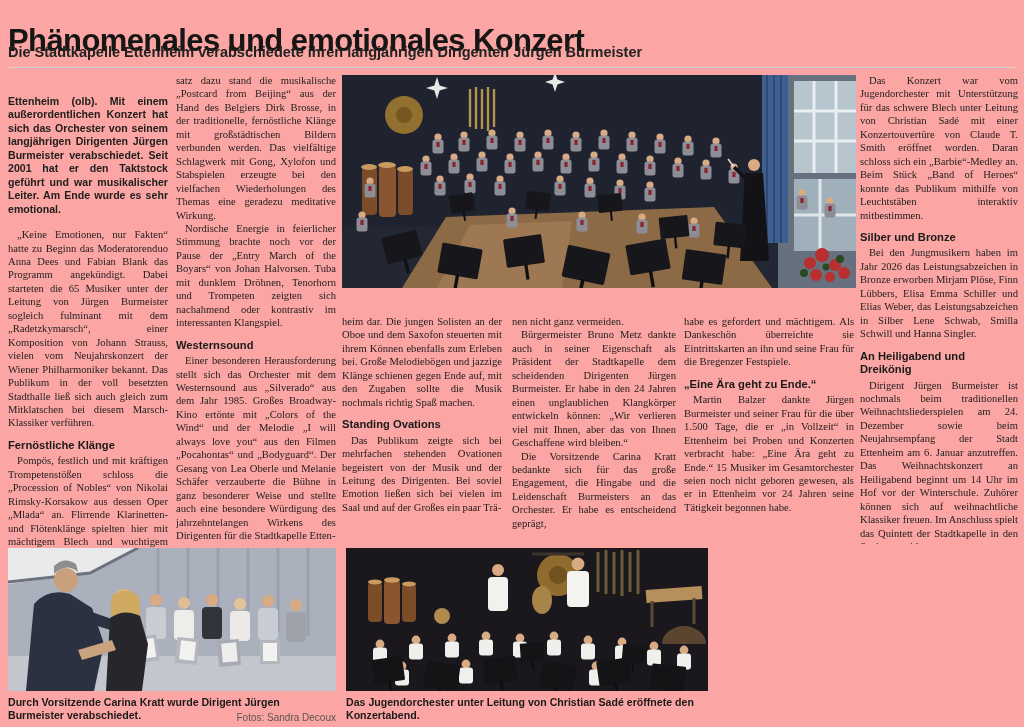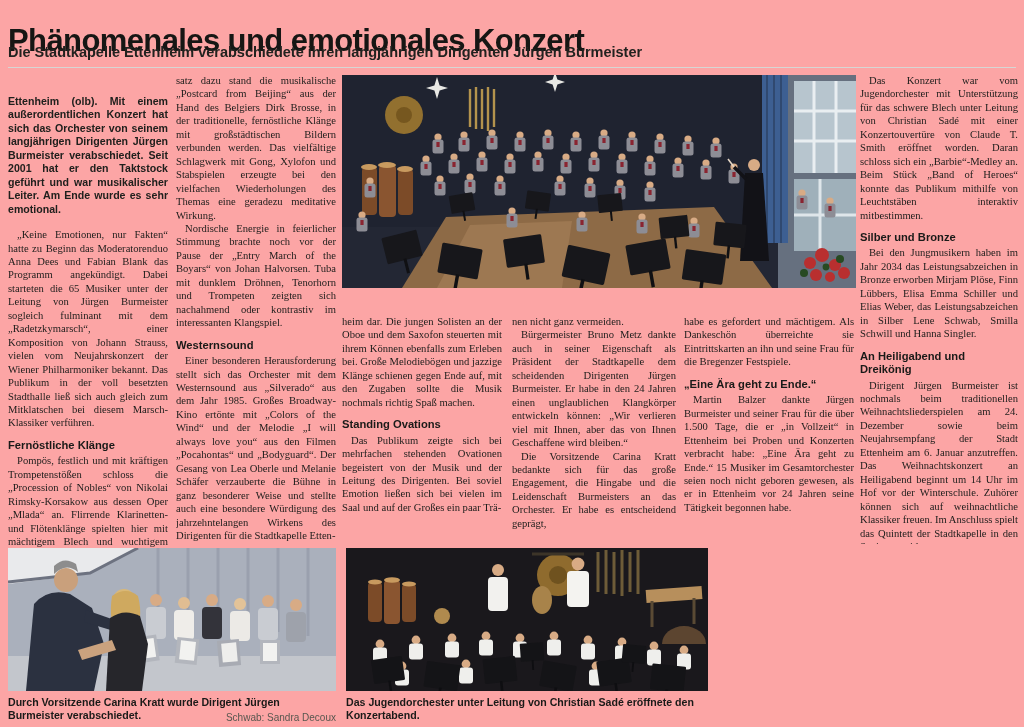--- a/index.html
+++ b/index.html
@@ -182,21 +182,21 @@
 
   <div class="col" style="left:684px;top:315px;width:170px;height:226px;">
     <p>habe es gefordert und mächtigem. Als Dankeschön überreichte sie Eintrittskarten an ihn und seine Frau für die Bregenzer Festspiele.</p>
     <div class="colhead">„Eine Ära geht zu Ende.“</div>
     <p class="ind">Martin Balzer dankte Jürgen Burmeister und seiner Frau für die über 1.500 Tage, die er „in Vollzeit“ in Ettenheim bei Proben und Konzerten verbracht habe: „Eine Ära geht zu Ende.“ 15 Musiker im Gesamtorchester seien noch nicht geboren gewesen, als er in Ettenheim vor 24 Jahren seine Tätigkeit begonnen habe.</p>
   </div>
 
   <div class="col" style="left:860px;top:74px;width:158px;height:470px;">
     <p class="ind">Das Konzert war vom Jugendorchester mit Unterstützung für das schwere Blech unter Leitung von Christian Sadé mit einer Konzertouvertüre von Claude T. Smith eröffnet worden. Daran schloss sich ein „Barbie“-Medley an. Beim Stück „Band of Heroes“ konnte das Publikum mithilfe von Leuchtstäben interaktiv mitbestimmen.</p>
     <div class="colhead">Silber und Bronze</div>
-    <p class="ind">Bei den Jungmusikern haben im Jahr 2034 das Leistungsabzeichen in Bronze erworben Mirjam Plöse, Finn Lübbers, Elisa Emma Schiller und Elias Weber, das Leistungsabzeichen in Silber Lene Schwab, Smilla Schwill und Hanna Singler.</p>
+    <p class="ind">Bei den Jungmusikern haben im Jahr 2026 das Leistungsabzeichen in Bronze erworben Mirjam Plöse, Finn Lübbers, Elisa Emma Schiller und Elias Weber, das Leistungsabzeichen in Silber Lene Schwab, Smilla Schwill und Hanna Singler.</p>
     <div class="colhead">An Heiligabend und Dreikönig</div>
     <p class="ind">Dirigent Jürgen Burmeister ist nochmals beim traditionellen Weihnachtsliederspielen am 24. Dezember sowie beim Neujahrsempfang der Stadt Ettenheim am 6. Januar anzutreffen. Das Weihnachtskonzert an Heiligabend beginnt um 14 Uhr im Hof vor der Winterschule. Zuhörer können sich auf weihnachtliche Klassiker freuen. Im Anschluss spielt das Quintett der Stadtkapelle in den Seniorenresidenzen.</p>
   </div>
 
   <div class="photo" style="left:8px;top:548px;width:328px;height:143px;">
     <svg viewBox="0 0 328 143" preserveAspectRatio="none">
       <rect width="328" height="143" fill="#aab0bc"></rect>
       <polygon points="0,0 130,0 80,26 0,36" fill="#e9eaec"></polygon>
       <path d="M0 34 L82 25 L130 0" stroke="#6d7280" stroke-width="3" fill="none"></path>
       <g stroke="#9aa0ae" stroke-width="3">
@@ -309,17 +309,17 @@
         <use href="#bstand" transform="translate(268,124) rotate(-8) scale(1.25)"></use>
         <use href="#bstand" transform="translate(322,130) rotate(6) scale(1.3)"></use>
         <use href="#bstand" transform="translate(186,104) rotate(-4) scale(0.9)"></use>
         <use href="#bstand" transform="translate(288,106) rotate(5) scale(0.9)"></use>
       </g>
     </svg>
   </div>
 
   <div class="caption" style="left:8px;top:696px;width:328px;height:28px;">
     <span>Durch Vorsitzende Carina Kratt wurde Dirigent Jürgen Burmeister verabschiedet.</span>
-    <span class="credit">Schwab: Sandra Decoux</span>
+    <span class="credit">Fotos: Sandra Decoux</span>
   </div>
   <div class="caption" style="left:346px;top:696px;width:362px;height:28px;">Das Jugendorchester unter Leitung von Christian Sadé eröffnete den Konzertabend.</div>
 
 </div>
 
 </body></html>

